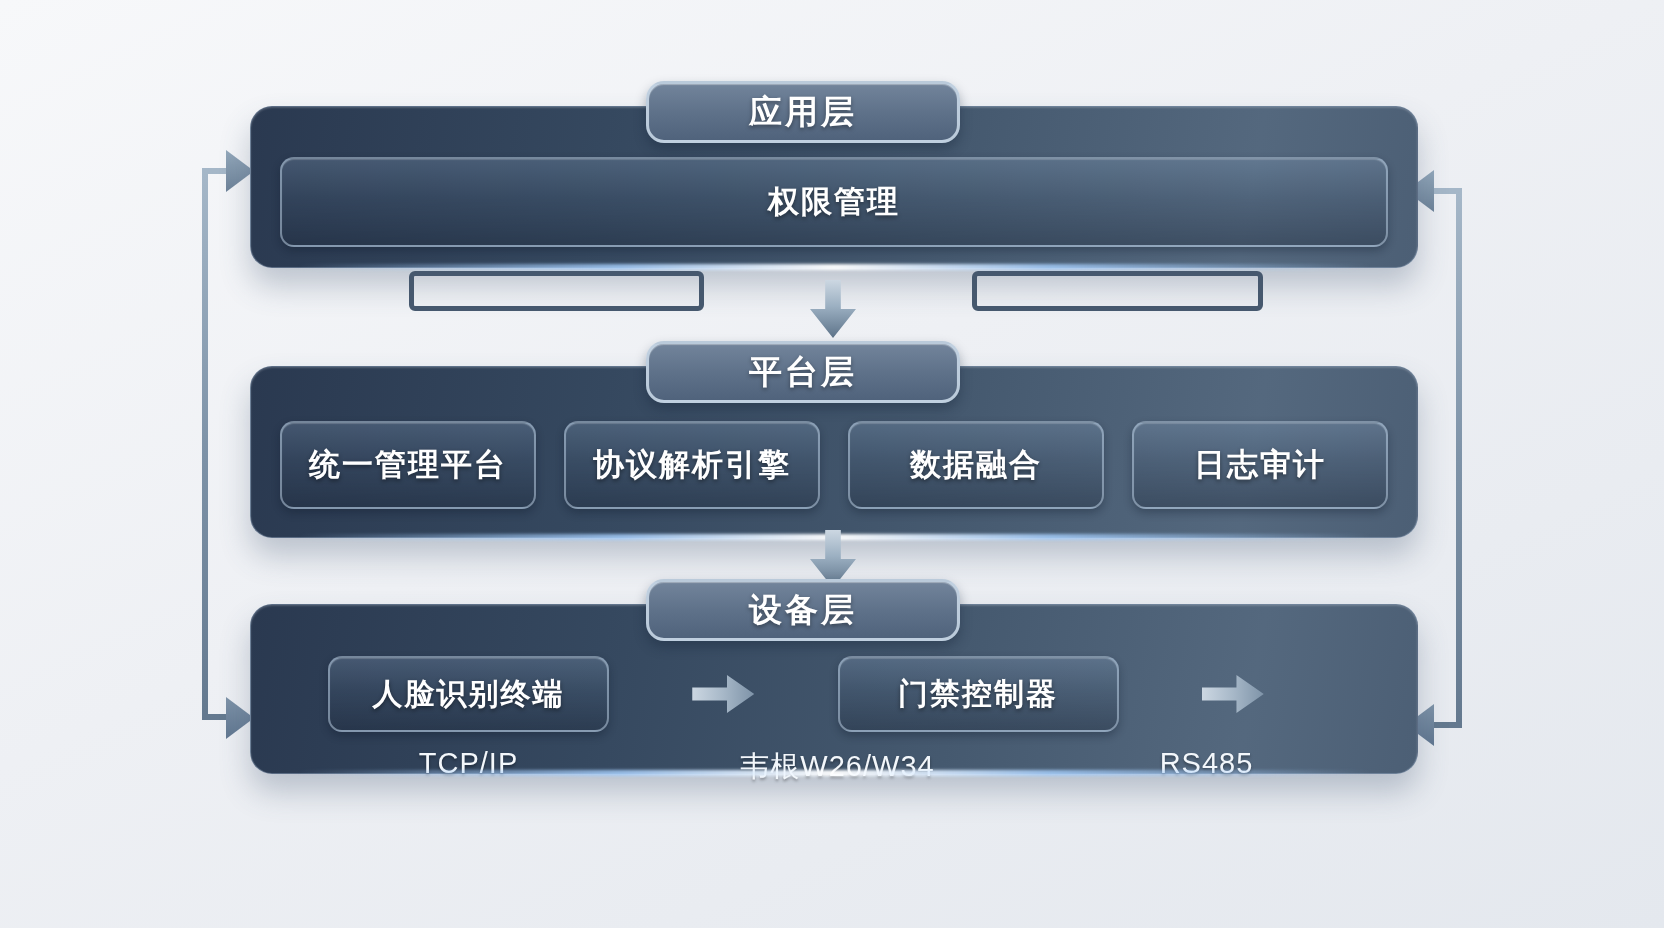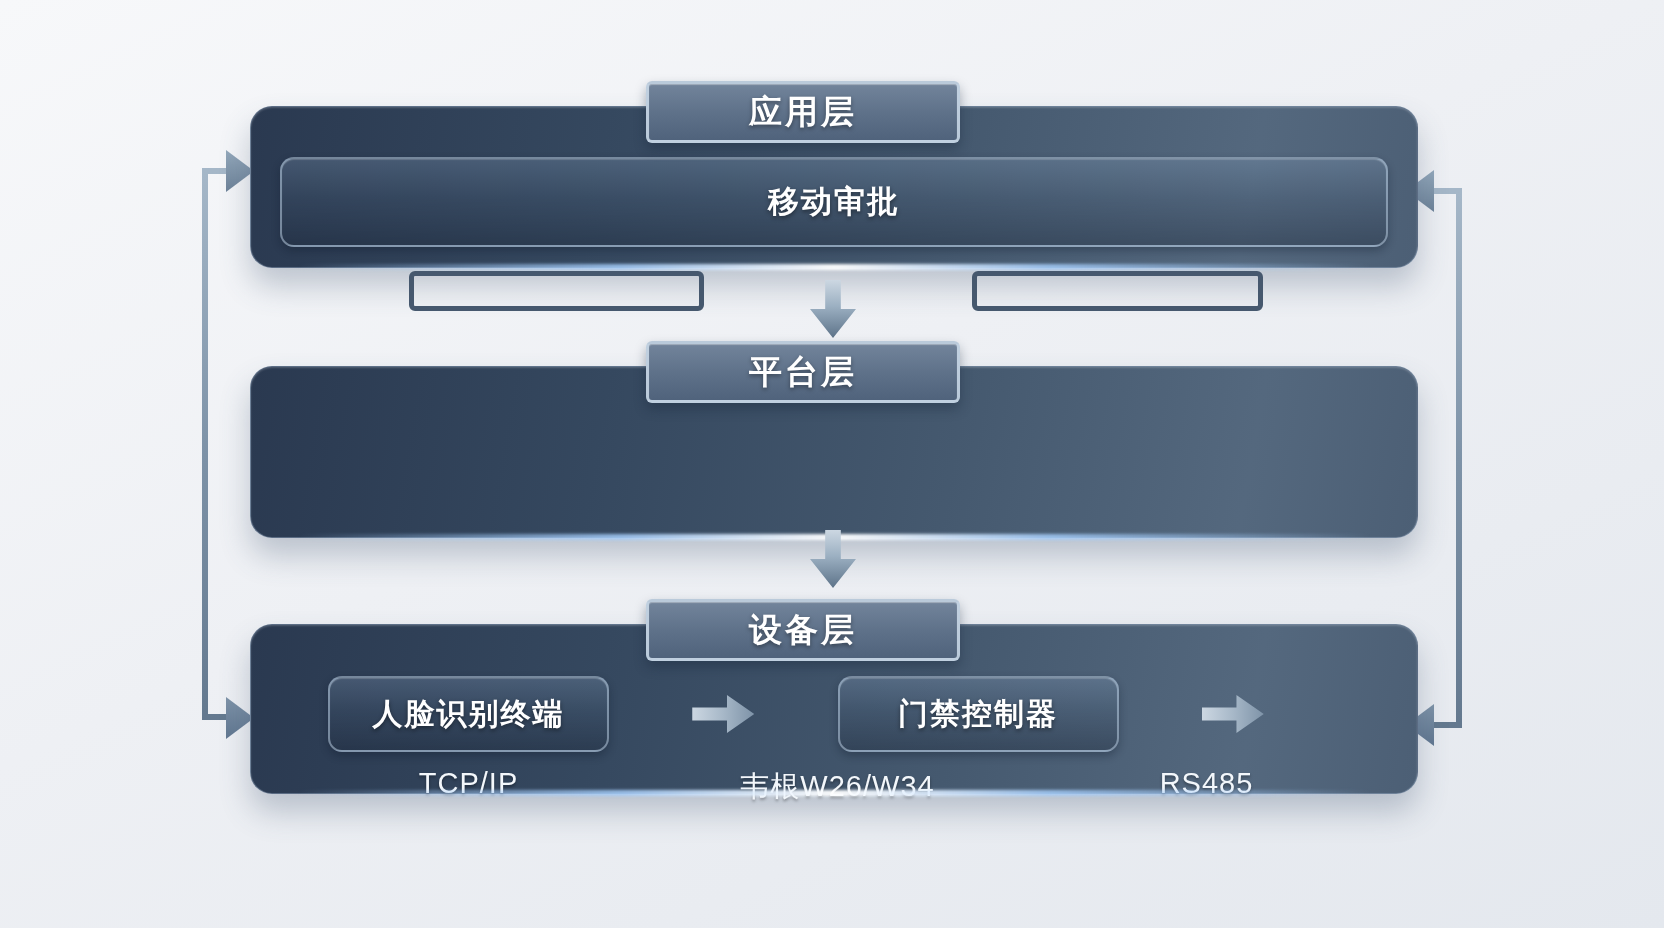--- a/index.html
+++ b/index.html
@@ -15,24 +15,24 @@
     border:1px solid rgba(150,170,195,.45);
     box-shadow:0 18px 30px rgba(70,90,115,.30), inset 0 1px 2px rgba(255,255,255,.18);
   }
   .panel .glow{
     position:absolute;left:4%;right:4%;bottom:-3px;height:6px;border-radius:3px;
     background:linear-gradient(90deg,rgba(140,180,230,0) 0%,rgba(165,205,250,.85) 30%,rgba(255,255,255,.98) 50%,rgba(165,205,250,.85) 70%,rgba(140,180,230,0) 100%);
     filter:blur(1.5px);pointer-events:none;
   }
   .panel-app{top:106px;height:160px;}
   .panel-plat{top:366px;height:170px;text-align:right;}
-  .panel-dev{top:624px;height:168px;}
+  .panel-dev{top:604px;height:168px;}
   
   .tab{
-    position:absolute;top:-26px;left:395px;width:308px;height:56px;border-radius:6px;
+    position:absolute;top:-26px;left:395px;width:308px;height:56px;border-radius:18px;
     background:linear-gradient(180deg,#72849b 0%,#5d7088 55%,#50637c 100%);
     border:3px solid rgba(213,227,241,.8);
     box-shadow:0 6px 12px rgba(20,35,55,.35), inset 0 1px 1px rgba(255,255,255,.35);
     display:flex;align-items:center;justify-content:center;
     color:#fff;font-size:33px;font-weight:700;letter-spacing:3px;
     text-shadow:0 2px 4px rgba(0,0,0,.4);
   }
   
   .row{display:flex;gap:28px;padding:0 29px;}
   .row-app{margin-top:50px;}
@@ -107,31 +107,37 @@
   <div class="conn conn-left"></div>
   <div class="ah ah-right ah-lt"></div>
   <div class="ah ah-right ah-lb"></div>
   <div class="conn conn-right"></div>
   <div class="ah ah-left ah-rt"></div>
   <div class="ah ah-left ah-rb"></div>
 
   <section class="panel panel-app">
     <div class="tab">应用层</div>
     <div class="row row-app">
-      <div class="fbox">移动审批</div>
+      <div class="fbox">权限管理</div>
     </div>
     <div class="glow"></div>
   </section>
 
   <div class="bracket bracket-left"></div>
   <div class="bracket bracket-right"></div>
   <div class="arrow-down arrow-down-1"></div>
 
   <section class="panel panel-plat">
     <div class="tab">平台层</div>
+    <div class="row row-plat">
+      <div class="fbox">统一管理平台</div>
+      <div class="fbox">协议解析引擎</div>
+      <div class="fbox">数据融合</div>
+      <div class="fbox">日志审计</div>
+    </div>
     <div class="glow"></div>
   </section>
 
   <div class="arrow-down arrow-down-2"></div>
 
   <section class="panel panel-dev">
     <div class="tab">设备层</div>
     <div class="device-row">
       <div class="fbox dev-box">人脸识别终端</div>
       <div class="dev-gap">

